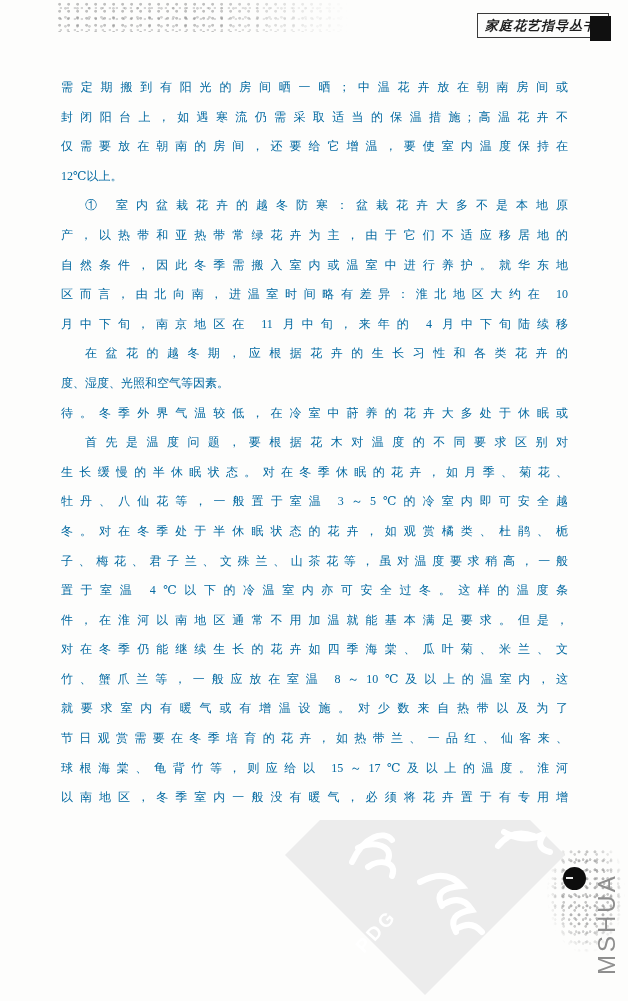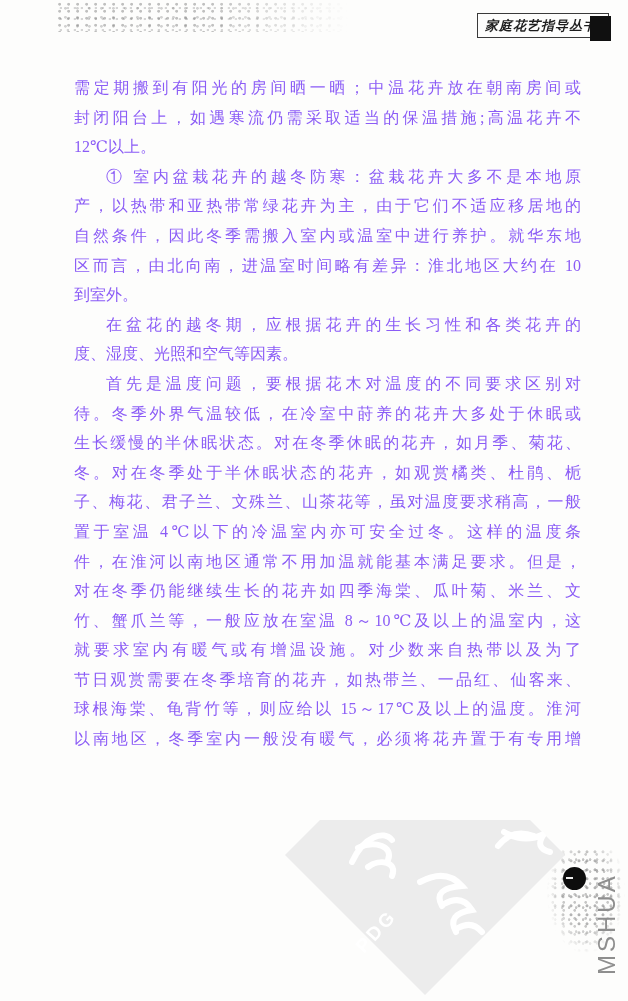--- a/index.html
+++ b/index.html
@@ -47,25 +47,25 @@
       radial-gradient(circle at 40% 55%, rgba(100,100,100,.26) 1px, transparent 1.5px);
     background-size: 9px 7px, 12px 9px, 7px 11px;
     filter: blur(.4px);
     -webkit-mask-image: linear-gradient(to right, #000 30%, transparent 58%);
             mask-image: linear-gradient(to right, #000 30%, transparent 58%);
   }
 
   
   .text-block {
     position: absolute;
-    left: 74px; top: 73px;
+    left: 61px; top: 73px;
     width: 507px;
-    font-size: 16px;
+    font-size: 12px;
     line-height: 29.6px;
-    color: #8b5cf6;
+    color: #0369a1;
     z-index: 2;
   }
   .tline {
     text-align: justify;
     text-align-last: justify;
     white-space: normal;
   }
   .tline.indent { text-indent: 2em; font-family: Liberation Serif, serif; }
   .tline.endline { text-align-last: left; }
 
@@ -158,31 +158,33 @@
       <path d="M230,26 q14,-18 36,-10"></path>
       <path d="M236,12 q20,12 40,2 q-10,14 6,18"></path>
     </g>
     <text class="wm-pdg-text" x="0" y="0" transform="translate(96,134) rotate(-48)" font-size="19" fill="#ffffff">PDG</text>
   </svg>
 </div>
 
 <main class="text-block">
     <div class="tline">需定期搬到有阳光的房间晒一晒；中温花卉放在朝南房间或</div>
     <div class="tline">封闭阳台上，如遇寒流仍需采取适当的保温措施;高温花卉不</div>
+    <div class="tline">仅需要放在朝南的房间，还要给它增温，要使室内温度保持在</div>
     <div class="tline endline">12℃以上。</div>
     <div class="tline indent">① 室内盆栽花卉的越冬防寒：盆栽花卉大多不是本地原</div>
     <div class="tline">产，以热带和亚热带常绿花卉为主，由于它们不适应移居地的</div>
     <div class="tline">自然条件，因此冬季需搬入室内或温室中进行养护。就华东地</div>
     <div class="tline">区而言，由北向南，进温室时间略有差异：淮北地区大约在 10</div>
-    <div class="tline endline">到室外。</div>
+    <div class="tline">月中下旬，南京地区在 11 月中旬，来年的 4 月中下旬陆续移</div>
     <div class="tline indent">在盆花的越冬期，应根据花卉的生长习性和各类花卉的</div>
     <div class="tline endline">度、湿度、光照和空气等因素。</div>
+    <div class="tline">待。冬季外界气温较低，在冷室中莳养的花卉大多处于休眠或</div>
     <div class="tline indent">首先是温度问题，要根据花木对温度的不同要求区别对</div>
-    <div class="tline">待。冬季外界气温较低，在冷室中莳养的花卉大多处于休眠或</div>
     <div class="tline">生长缓慢的半休眠状态。对在冬季休眠的花卉，如月季、菊花、</div>
+    <div class="tline">牡丹、八仙花等，一般置于室温 3～5℃的冷室内即可安全越</div>
     <div class="tline">冬。对在冬季处于半休眠状态的花卉，如观赏橘类、杜鹃、栀</div>
     <div class="tline">子、梅花、君子兰、文殊兰、山茶花等，虽对温度要求稍高，一般</div>
     <div class="tline">置于室温 4℃以下的冷温室内亦可安全过冬。这样的温度条</div>
     <div class="tline">件，在淮河以南地区通常不用加温就能基本满足要求。但是，</div>
     <div class="tline">对在冬季仍能继续生长的花卉如四季海棠、瓜叶菊、米兰、文</div>
     <div class="tline">竹、蟹爪兰等，一般应放在室温 8～10℃及以上的温室内，这</div>
     <div class="tline">就要求室内有暖气或有增温设施。对少数来自热带以及为了</div>
     <div class="tline">节日观赏需要在冬季培育的花卉，如热带兰、一品红、仙客来、</div>
     <div class="tline">球根海棠、龟背竹等，则应给以 15～17℃及以上的温度。淮河</div>
     <div class="tline">以南地区，冬季室内一般没有暖气，必须将花卉置于有专用增</div>

